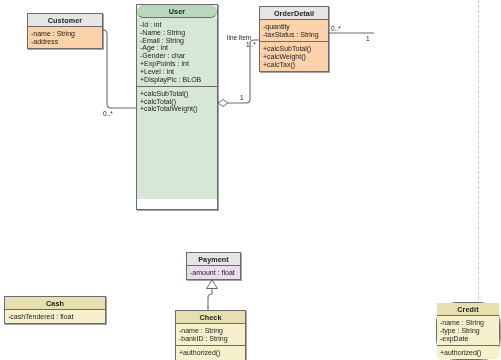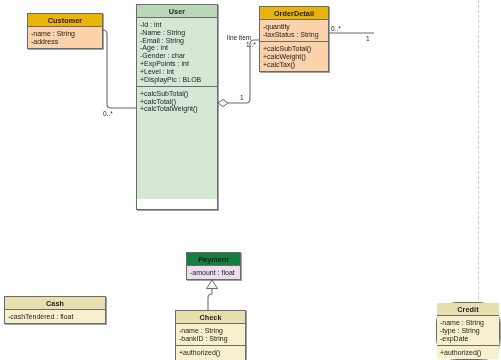--- a/index.html
+++ b/index.html
@@ -51,27 +51,27 @@
   .uml-compartment + .uml-compartment {
     border-top: 1px solid #6b6b6b;
   }
   .uml-row {
     white-space: nowrap;
     padding: 0.4px 0;
     font-size: 7px;
   }
 
   
-  .theme-green .uml-title { background: #b9d7b9; }
+  .theme-green .uml-title { background: #b9d7b9; border-radius: 6px; }
   .theme-green .uml-compartment { background: #d6e8d5; }
 
-  .theme-orange .uml-title { background: #eab308; }
+  .theme-orange .uml-title { background: #e5e5e5; }
   .theme-orange .uml-compartment { background: #fbd2aa; }
 
-  .theme-purple .uml-title { background: #15803d; }
+  .theme-purple .uml-title { background: #e5e5e5; }
   .theme-purple .uml-compartment { background: #ecdcee; }
 
   .theme-yellow .uml-title { background: #e8dfaf; }
   .theme-yellow .uml-compartment { background: #f7f0cd; }
 
   
   #wires {
     position: absolute;
     left: 0; top: 0;
     width: 501px;

